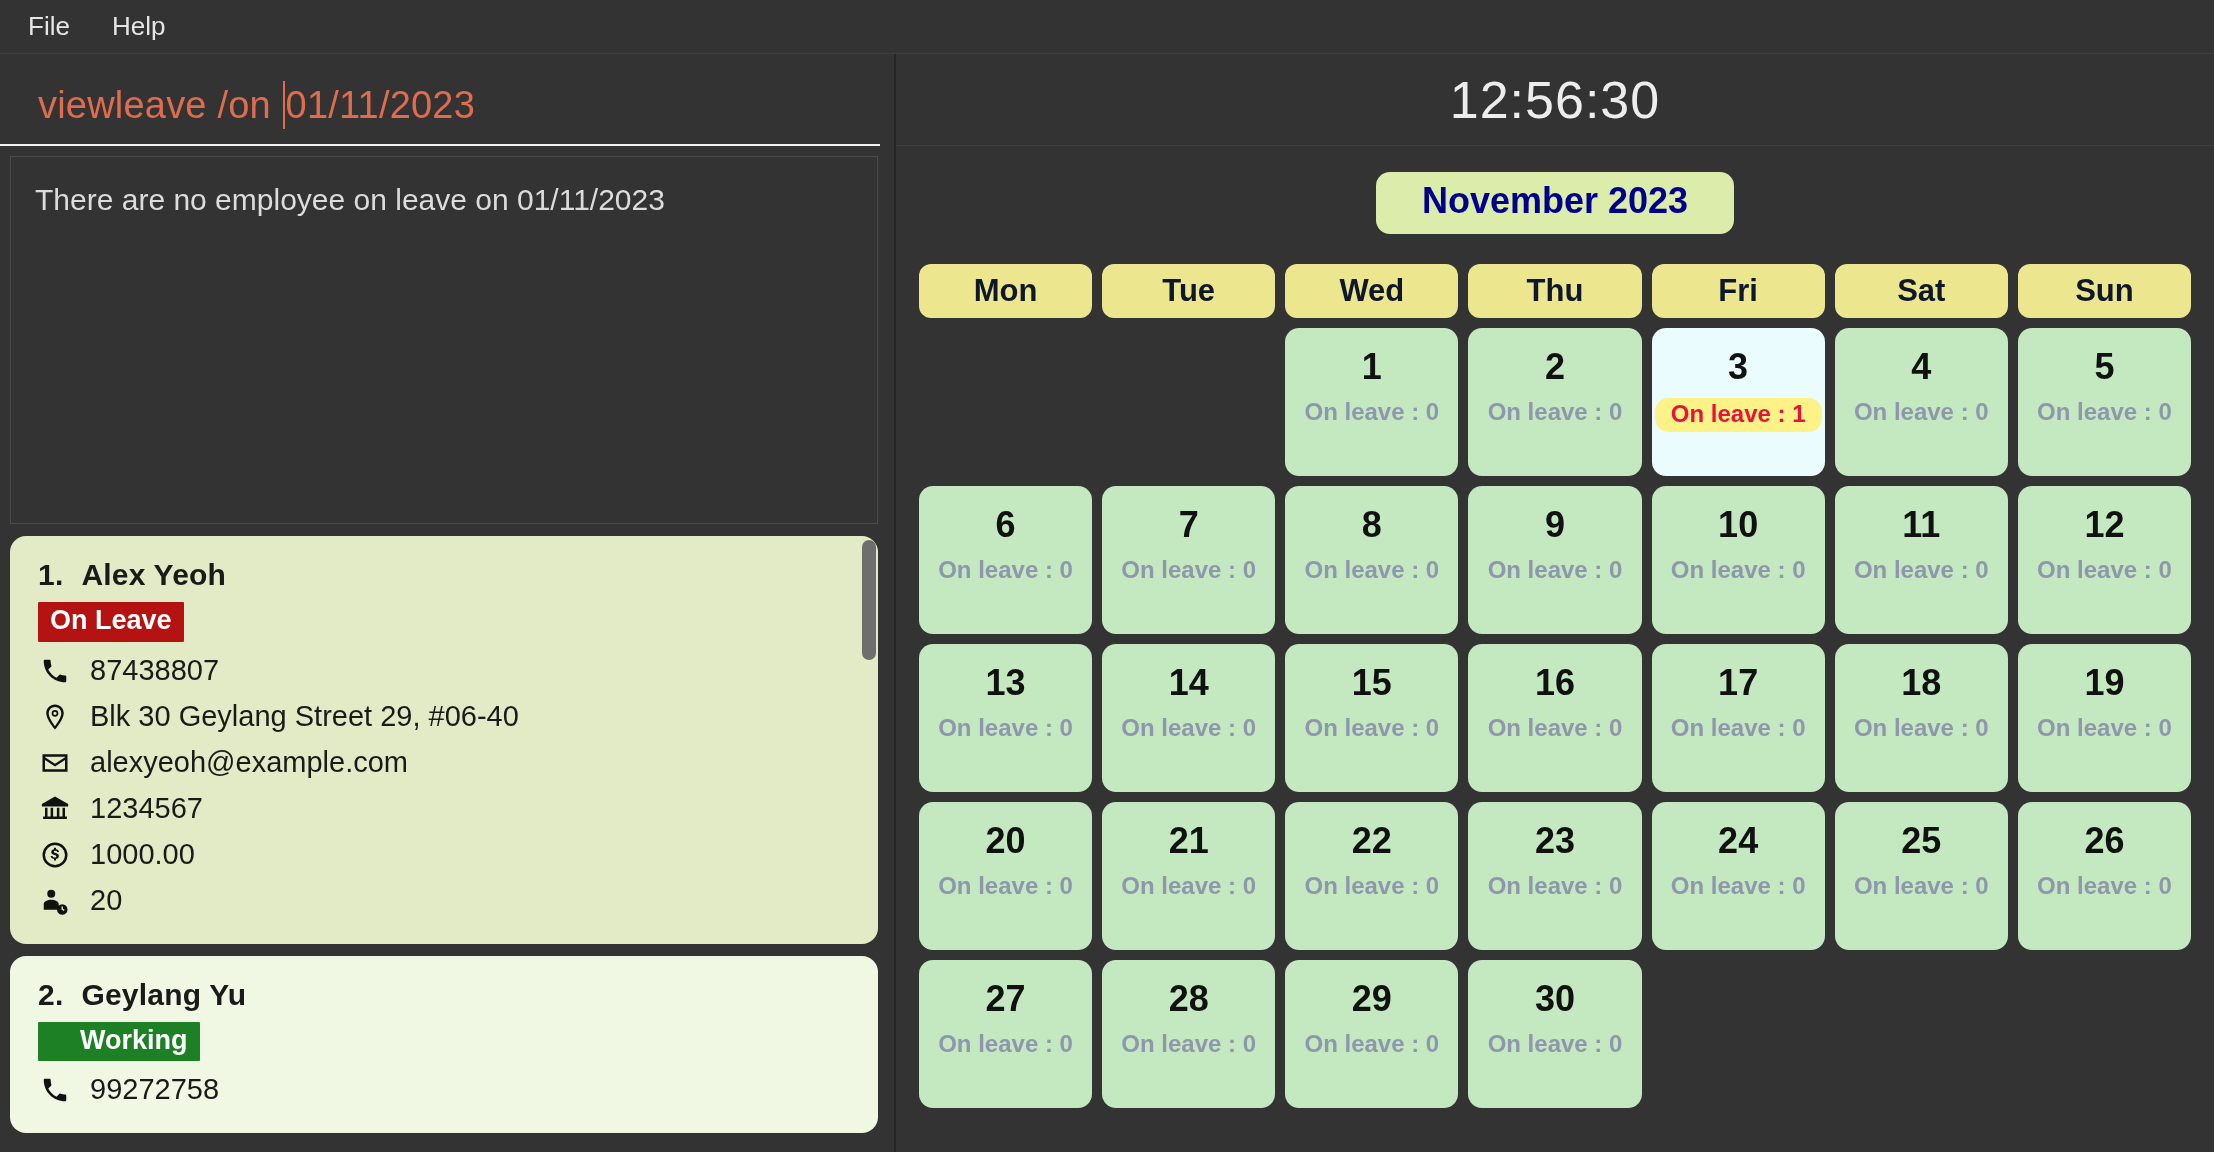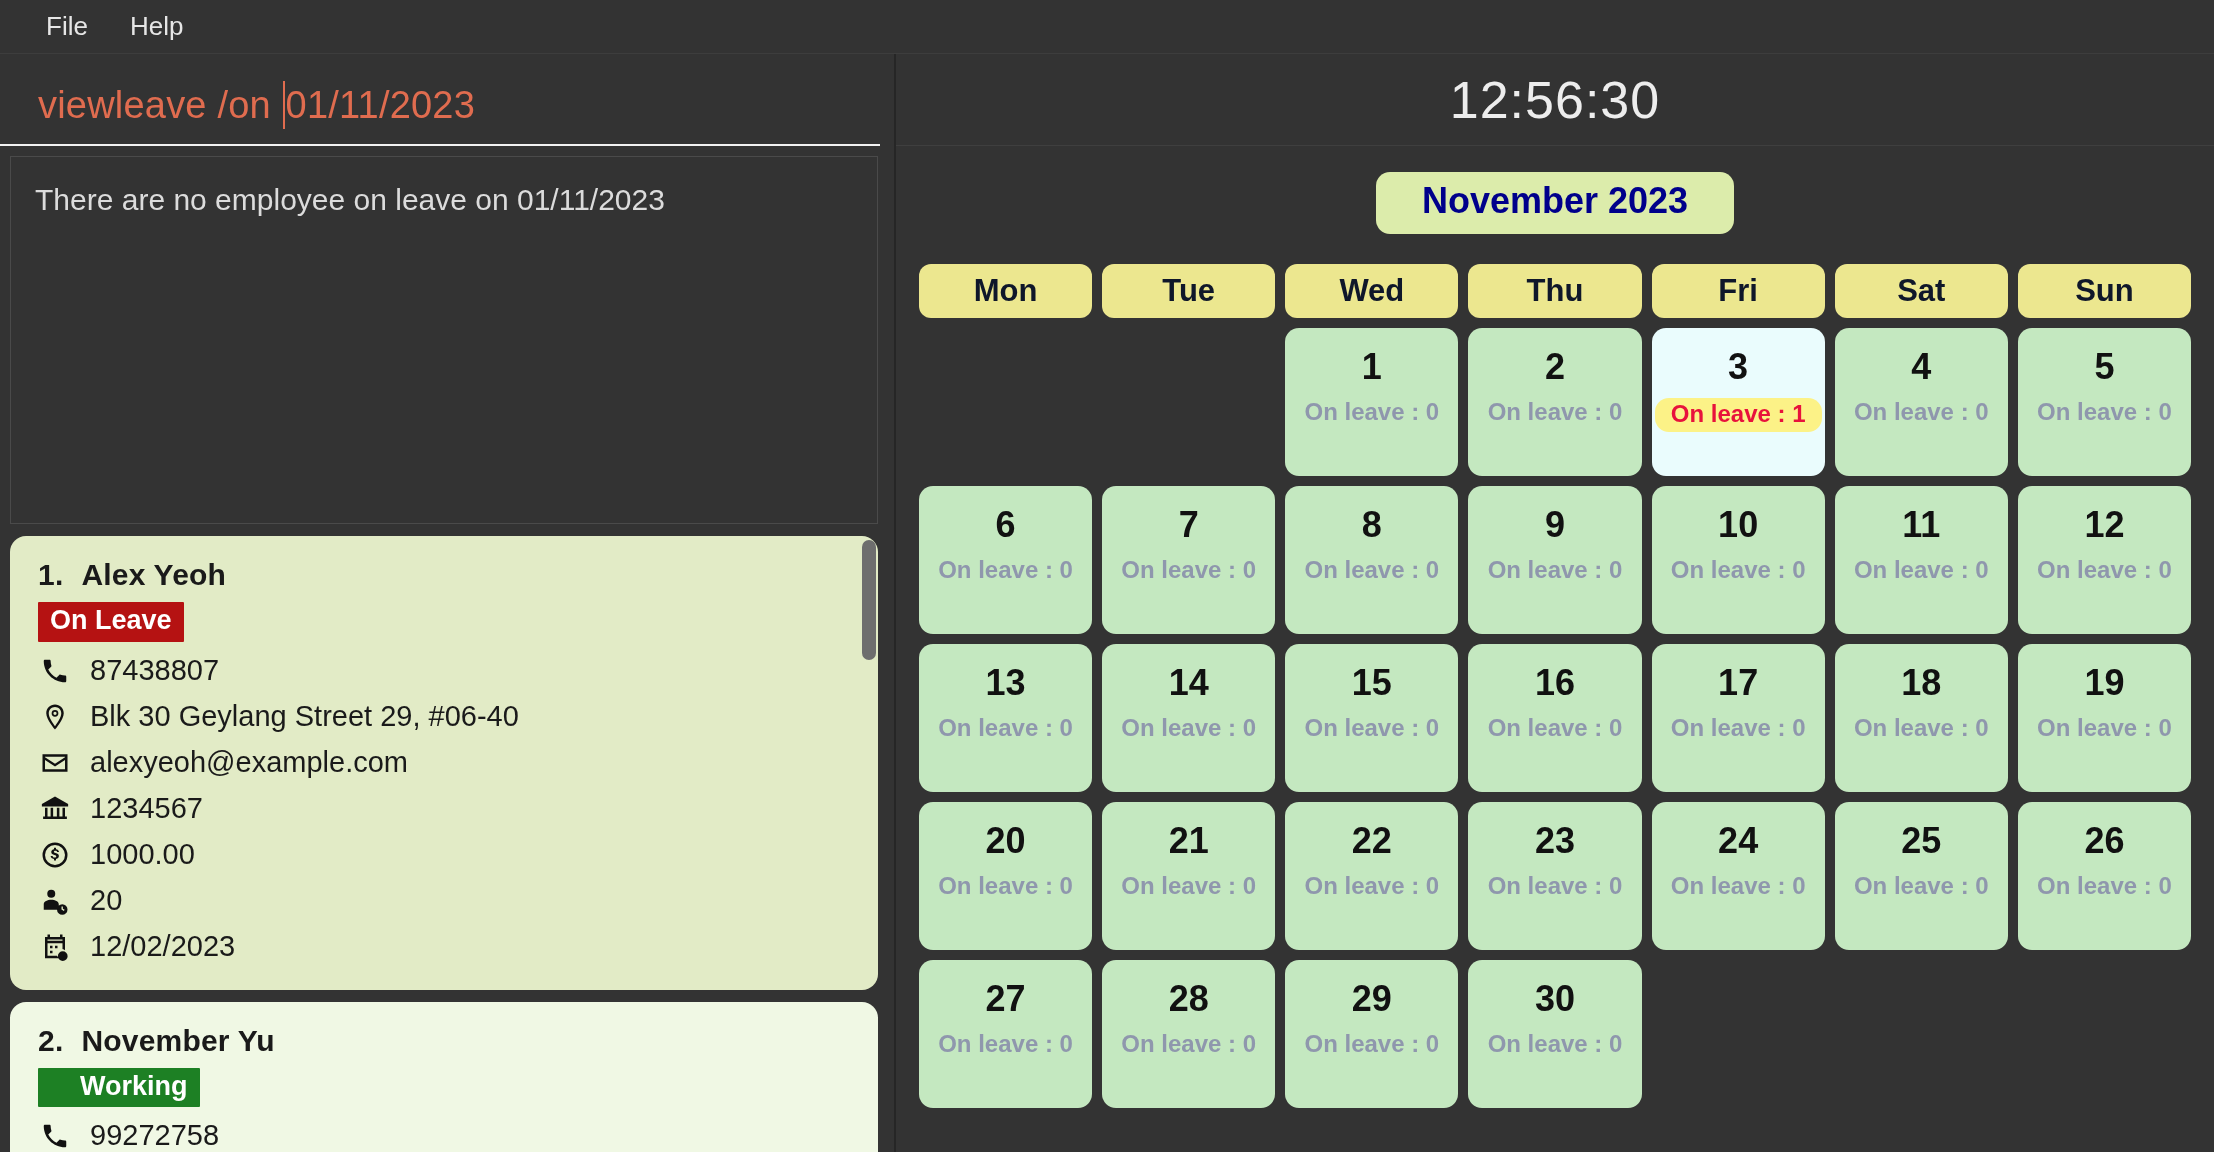--- a/index.html
+++ b/index.html
@@ -9,21 +9,21 @@
     font-family: "Liberation Sans", sans-serif;
     overflow: hidden;
   }
 
   
   .menubar {
     height: 54px;
     background: #333333;
     display: flex;
     align-items: center;
-    padding-left: 30px;
+    padding-left: 12px;
     gap: 10px;
     border-bottom: 1px solid #3d3d3d;
   }
   .menu-item {
     color: #e6e6e6;
     font-size: 26px;
     padding: 4px 16px;
     cursor: default;
   }
 
@@ -311,34 +311,26 @@
 
         <div class="detail-row">
           <span class="detail-icon">
             <svg viewBox="0 0 24 24">
                 <path d="M9 3a3.2 3.2 0 1 1 0 6.4A3.2 3.2 0 0 1 9 3zm0 8c3 0 6 1.5 6 3.4V19H3v-4.6C3 12.5 6 11 9 11zm8.8 3.6a4.2 4.2 0 1 1 0 8.4 4.2 4.2 0 0 1 0-8.4zm-.6 1.8v2.4l1.9 1.2.6-1-1.4-.9v-1.7h-1.1z"></path>
               </svg>
           </span>
           <span class="detail-text">20</span>
         </div>
 
-        <div class="detail-row">
-          <span class="detail-icon">
-            <svg viewBox="0 0 24 24">
-                <path d="M6 2v2H4v17h11.2a5.6 5.6 0 0 1-1.6-2H6V9h12v4.6c.7.2 1.4.6 2 1V4h-2V2h-2v2H8V2H6zm0 4h12v1H6V6zm2 5v2h2v-2H8zm4 0v2h2v-2h-2zm-4 4v2h2v-2H8zm10.2.4a3.9 3.9 0 1 0 0 7.8 3.9 3.9 0 0 0 0-7.8zm-.5 1.6v2.2l1.8 1.1.5-.9-1.2-.8V17h-1.1z"></path>
-              </svg>
-          </span>
-          <span class="detail-text">12/02/2023</span>
-        </div>
       </div>
 
       <div class="person-card shade-b">
         <div class="person-name">
           <span>2.</span>
-          <span>November Yu</span>
+          <span>Geylang Yu</span>
         </div>
         <div class="badge working">Working</div>
         <div class="detail-row">
           <span class="detail-icon">
             <svg viewBox="0 0 24 24">
                 <path d="M6.6 10.8c1.4 2.8 3.8 5.1 6.6 6.6l2.2-2.2c.3-.3.7-.4 1-.2 1.2.4 2.4.6 3.6.6.6 0 1 .4 1 1V20c0 .6-.4 1-1 1C10.6 21 3 13.4 3 4c0-.6.4-1 1-1h3.5c.6 0 1 .4 1 1 0 1.3.2 2.5.6 3.6.1.4 0 .8-.2 1l-2.3 2.2z"></path>
               </svg>
           </span>
           <span class="detail-text">99272758</span>
         </div>

